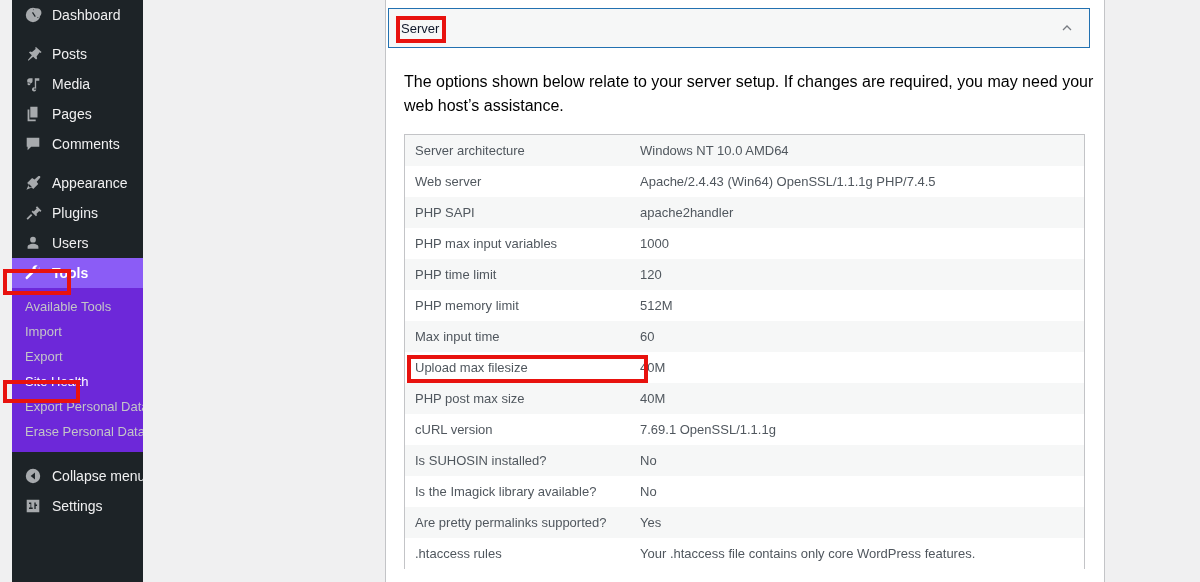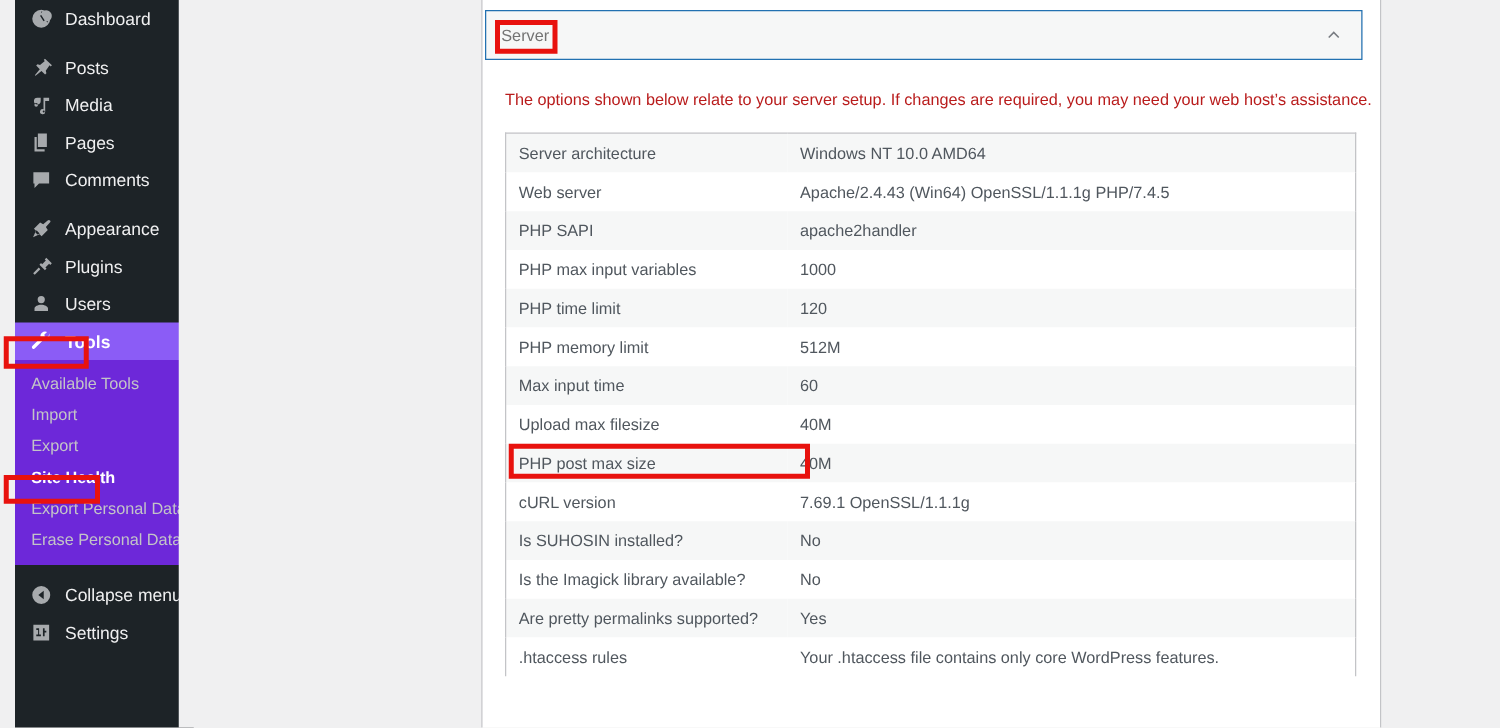--- a/index.html
+++ b/index.html
@@ -80,21 +80,21 @@
     display: block;
     padding: 6px 0 6px 13px;
     font-size: 13px;
     color: #c3c4c7;
     line-height: 13px;
     cursor: pointer;
     white-space: nowrap;
   }
   .submenu-item.current {
     color: #fff;
-    font-weight: 700;
+    font-weight: 400;
   }
 
   
   .anno {
     position: absolute;
     border: 4px solid #e8120e;
     box-sizing: border-box;
     pointer-events: none;
     z-index: 40;
   }
@@ -129,36 +129,36 @@
     height: 40px;
     background: #f6f7f7;
     border: 1px solid #2271b1;
     box-sizing: border-box;
     display: flex;
     align-items: center;
     cursor: pointer;
   }
   .accordion-title {
     font-size: 13px;
-    color: #737373;
+    color: #0f172a;
     padding-left: 12px;
     font-weight: 400;
   }
   .accordion-chevron {
     position: absolute;
     right: 14px;
     top: 50%;
     transform: translateY(-50%);
     color: #787c82;
     display: flex;
   }
   .accordion-desc {
     margin: 22px 0 0 18px;
-    font-size: 13px;
-    color: #b91c1c;
+    font-size: 16px;
+    color: #000000;
     line-height: 1.5;
   }
   table.health-table {
     margin: 16px 0 0 18px;
     width: 681px;
     border-collapse: collapse;
     border: 1px solid #c3c4c7;
     border-bottom: none;
     background: #fff;
     table-layout: fixed;

